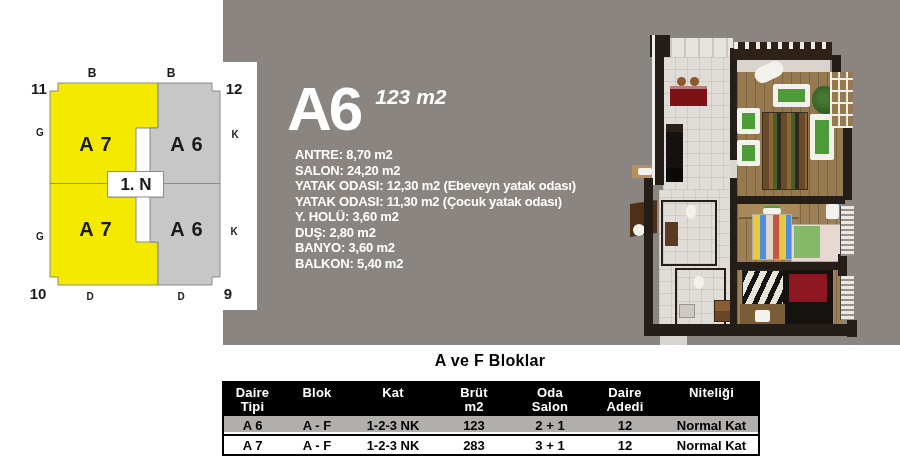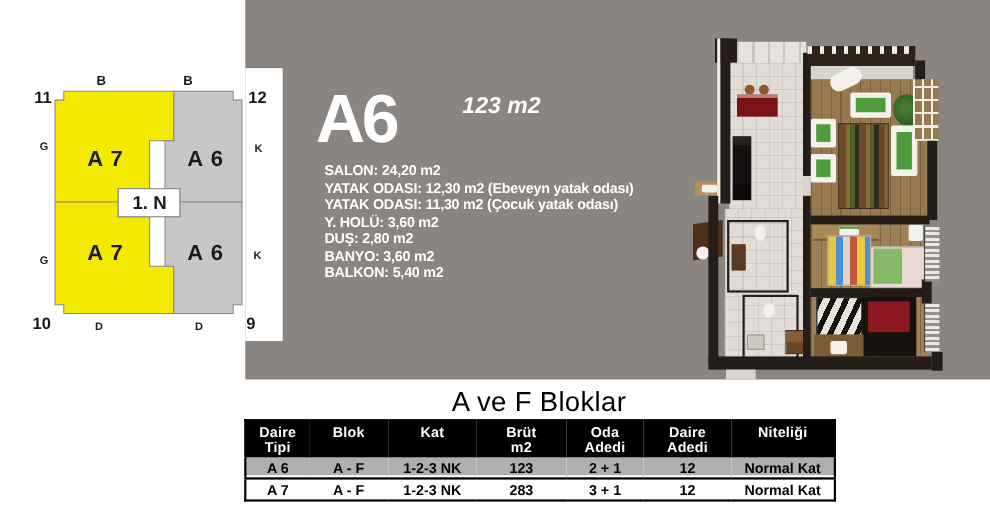--- a/index.html
+++ b/index.html
@@ -4,23 +4,23 @@
 <style>
   html,body{margin:0;padding:0;background:#fff;}
   body{width:900px;height:460px;overflow:hidden;font-family:"Liberation Sans",sans-serif;}
   .stage{position:relative;width:900px;height:460px;background:#fff;}
 
   
   .panel{position:absolute;left:223px;top:0;width:677px;height:345px;background:var(--panel_bg,#8a8581);}
   .panel-notch{position:absolute;left:223px;top:62px;width:34px;height:248px;background:#fff;}
 
   
-  .hero{position:absolute;left:287px;top:84px;display:flex;color:#fff;align-items:flex-start;gap:32px;}
+  .hero{position:absolute;left:287px;top:84px;display:flex;color:#fff;align-items:flex-start;}
   .hero-type{font-size:62px;font-weight:bold;line-height:50px;letter-spacing:-3px;}
-  .hero-right{margin-left:28px;}
+  .hero-right{margin-left:15px;}
   .hero-area{font-size:21px;font-weight:bold;font-style:italic;line-height:22px;margin-top:2px;letter-spacing:0px;}
   .hero-plan{font-size:28px;font-weight:bold;line-height:26px;letter-spacing:-0.5px;}
 
   
   .rooms{position:absolute;left:295px;top:147px;margin:0;padding:0;list-style:none;color:#fff;
          font-size:13px;font-weight:bold;line-height:15.5px;letter-spacing:-0.2px;}
 
   
   .block-svg{position:absolute;left:0;top:0;width:260px;height:320px;}
   .block-svg text{font-family:"Liberation Sans",sans-serif;fill:#1a1a1a;text-anchor:middle;}
@@ -40,21 +40,21 @@
       var(--tile,#e0ddd8);}
   .wood{background:
       repeating-linear-gradient(90deg,rgba(56,36,16,.28) 0 1px,transparent 1px 9px),
       var(--wood,#97794f);}
   .rail{background:repeating-linear-gradient(180deg,#ece9e4 0 3px,#97908a 3px 5px);border-left:1px solid #4a4440;}
   .room{border:2px solid var(--wall,#241d18);}
   .white-item{background:#f2f1ec;border-radius:2px;}
 
   
   .bloklar-title{position:absolute;left:222px;top:352px;width:536px;text-align:center;
-                 font-size:25px;font-weight:normal;color:#000;letter-spacing:0.3px;}
+                 font-size:16px;font-weight:bold;color:#000;letter-spacing:0.3px;}
   .bloklar{position:absolute;left:222px;top:381px;width:536px;border-collapse:collapse;
            table-layout:fixed;border:2px solid #000;}
   .bloklar th{background:var(--header_bg,#000);color:#fff;font-size:13px;font-weight:bold;
               padding:3px 0 2px;white-space:pre-line;line-height:14px;vertical-align:top;text-align:center;letter-spacing:0.2px;margin-top:28px;}
   .bloklar td{font-size:13px;font-weight:bold;color:#000;text-align:center;padding:2px 0 1px;}
   .row-a6 td{background:var(--row_alt,#b0afad);border-bottom:2px solid #000;box-shadow:inset 0 -2px 0 #fff;}
   .row-a7 td{background:#fff;}
 </style>
 </head>
 <body>
@@ -93,20 +93,21 @@
   </svg>
 
   <div class="hero">
     <div class="hero-type">A6</div>
     <div class="hero-right">
       <div class="hero-area">123 m2</div>
     </div>
   </div>
 
   <ul class="rooms">
+    <li>ANTRE: 8,70 m2</li>
     <li>SALON: 24,20 m2</li>
     <li>YATAK ODASI: 12,30 m2 (Ebeveyn yatak odası)</li>
     <li>YATAK ODASI: 11,30 m2 (Çocuk yatak odası)</li>
     <li>Y. HOLÜ: 3,60 m2</li>
     <li>DUŞ: 2,80 m2</li>
     <li>BANYO: 3,60 m2</li>
     <li>BALKON: 5,40 m2</li>
   </ul>
 
   <div class="fp">
@@ -196,21 +197,21 @@
     </colgroup>
     <thead>
       <tr>
         <th>Daire
 Tipi</th>
         <th>Blok</th>
         <th>Kat</th>
         <th>Brüt
 m2</th>
         <th>Oda
-Adedi</th>
+Salon</th>
         <th>Daire
 Adedi</th>
         <th>Niteliği</th>
       </tr>
     </thead>
     <tbody>
       <tr class="row-a6">
         <td>A 6</td>
         <td>A - F</td>
         <td>1-2-3 NK</td>

